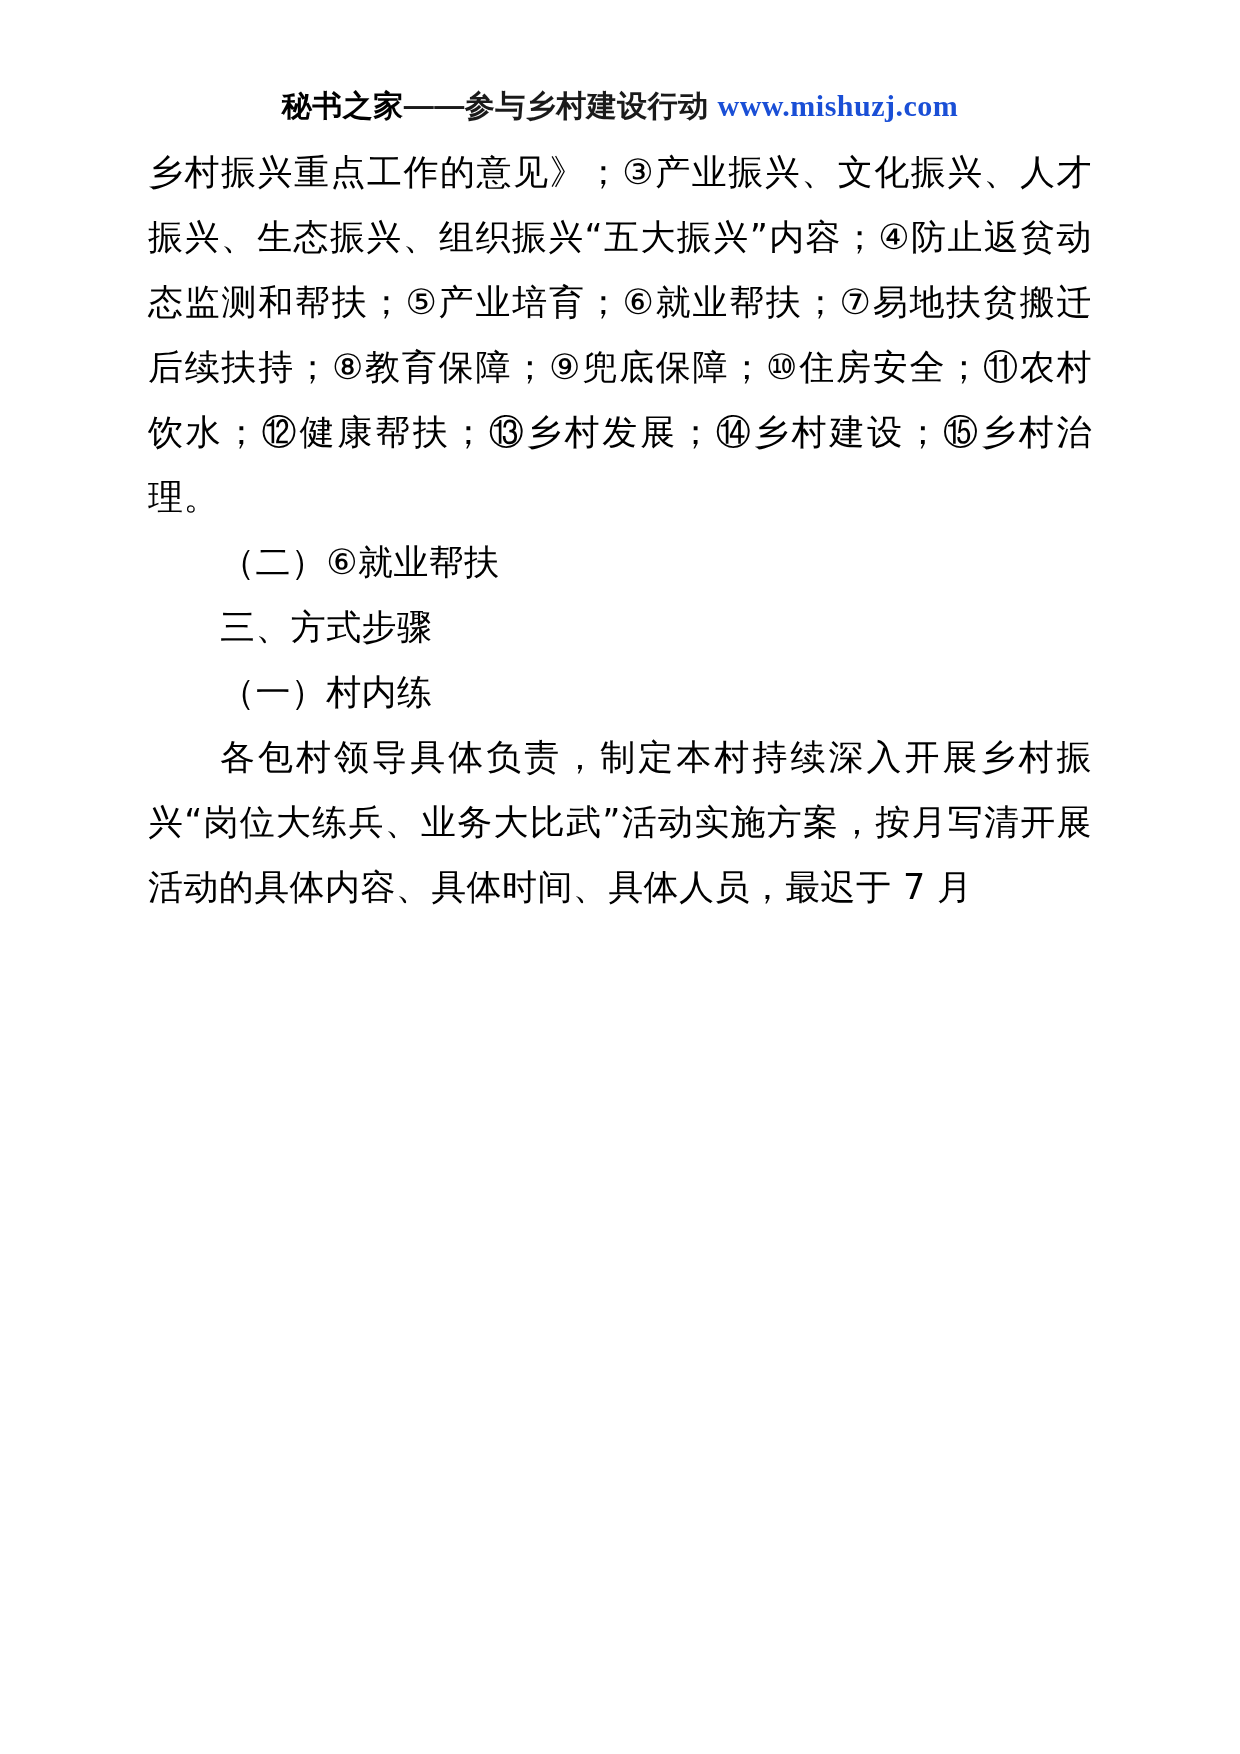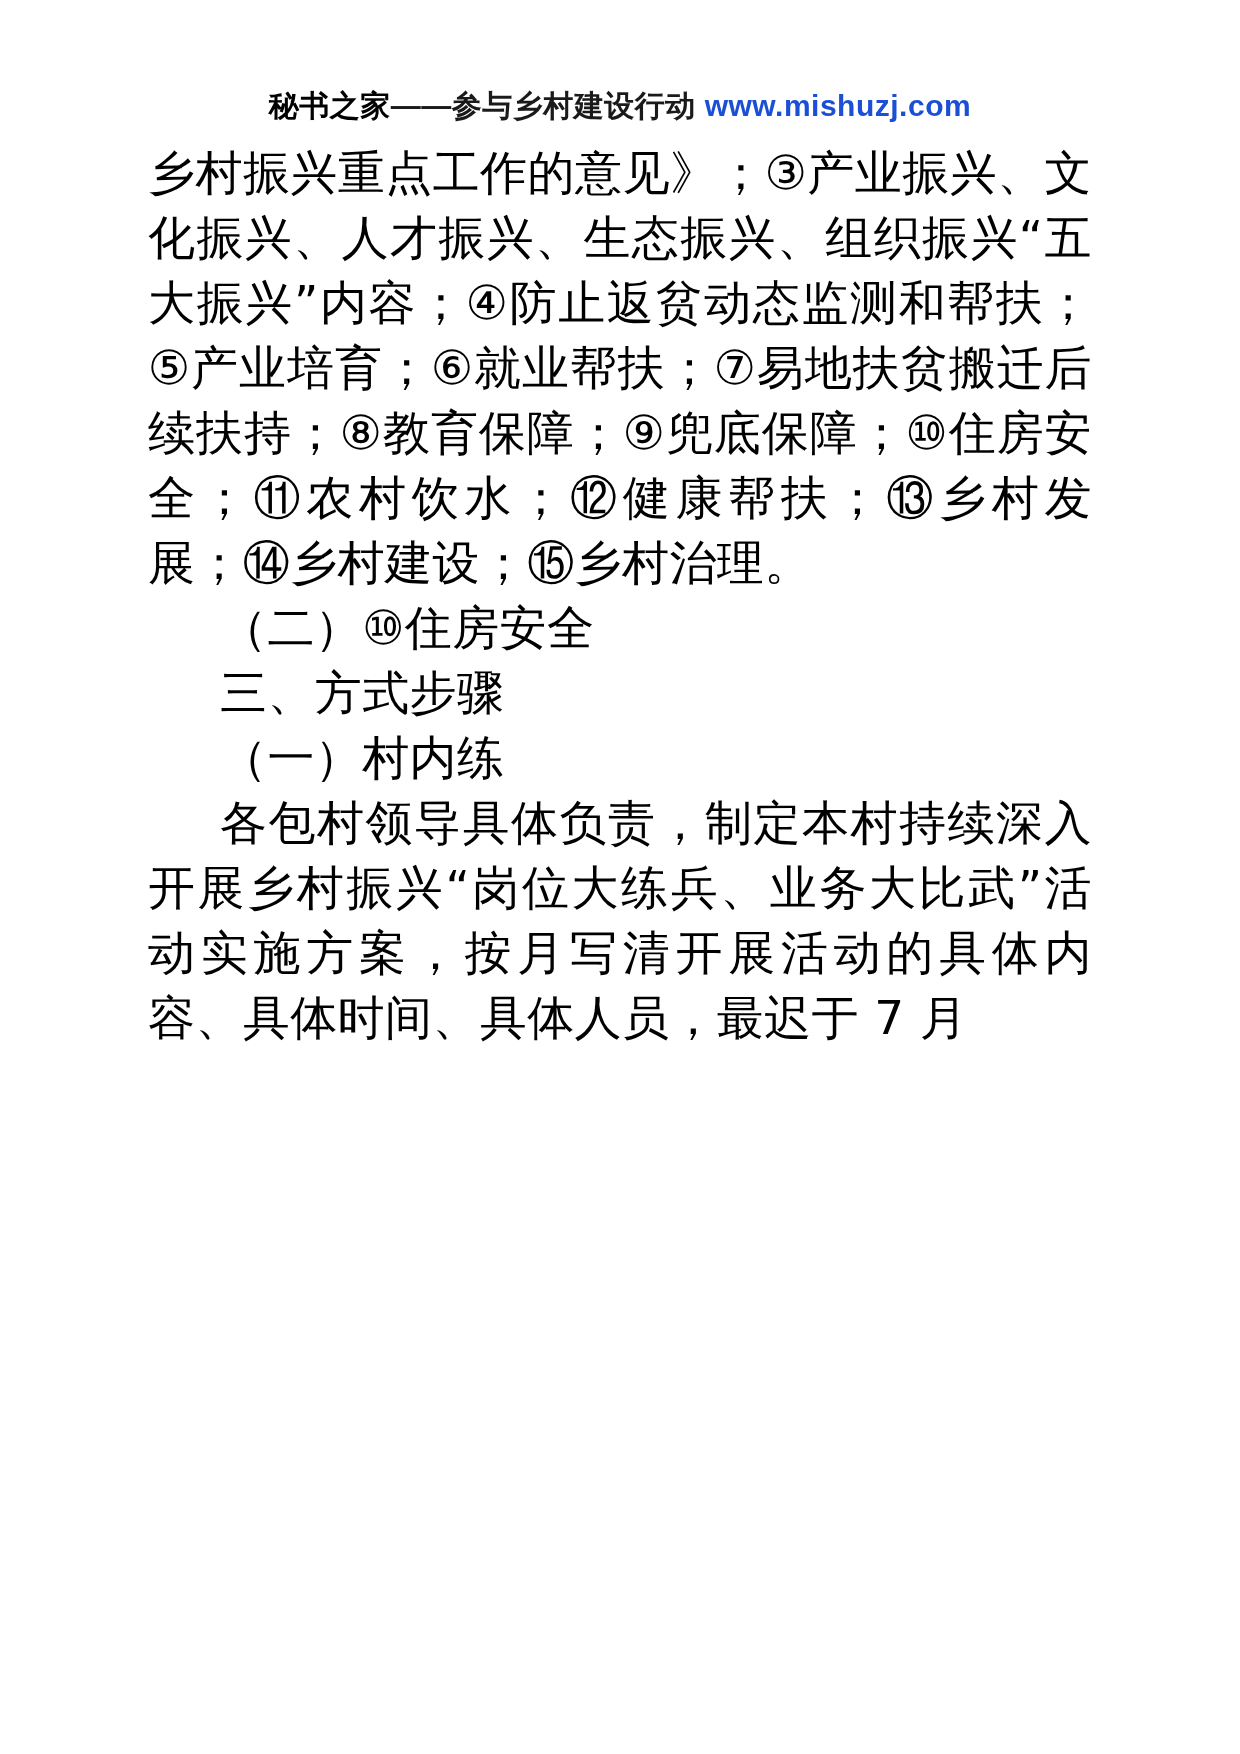--- a/index.html
+++ b/index.html
@@ -34,32 +34,32 @@
     letter-spacing: 0.5px;
   }
   .wm-red {
     color: #000000;
   }
   .wm-black {
     color: #1a1a1a;
   }
   .wm-blue {
     color: #1a4fd6;
-    font-family: Liberation Sans, sans-serif;
+    font-family: Liberation Serif, serif;
     font-weight: bold;
   }
   .content {
     position: absolute;
     top: 140px;
     left: 148px;
     width: 944px;
   }
   p.para {
     margin: 0;
-    font-size: 47px;
+    font-size: 35px;
     line-height: 65px;
     text-align: justify;
     text-justify: inter-ideograph;
     letter-spacing: 0.4px;
     font-family: "DejaVu Sans", "Liberation Sans", sans-serif;
     font-weight: 500;
   }
   p.indent {
     text-indent: 72px;
   }
@@ -68,19 +68,19 @@
 <body>
 
 <div class="page">
 
   <div class="watermark">
     <span class="wm-red">秘书之家</span><span class="wm-black">——参与乡村建设行动</span>&nbsp;<span class="wm-blue">www.mishuzj.com</span>
   </div>
 
   <div class="content">
     <p class="para">乡村振兴重点工作的意见》；③产业振兴、文化振兴、人才振兴、生态振兴、组织振兴“五大振兴”内容；④防止返贫动态监测和帮扶；⑤产业培育；⑥就业帮扶；⑦易地扶贫搬迁后续扶持；⑧教育保障；⑨兜底保障；⑩住房安全；⑪农村饮水；⑫健康帮扶；⑬乡村发展；⑭乡村建设；⑮乡村治理。</p>
-    <p class="para indent">（二）⑩住房安全</p>
+    <p class="para indent">（二）⑥就业帮扶</p>
     <p class="para indent">三、方式步骤</p>
     <p class="para indent">（一）村内练</p>
     <p class="para indent">各包村领导具体负责，制定本村持续深入开展乡村振兴“岗位大练兵、业务大比武”活动实施方案，按月写清开展活动的具体内容、具体时间、具体人员，最迟于 7 月</p>
   </div>
 
 </div>
 
 </body></html>

